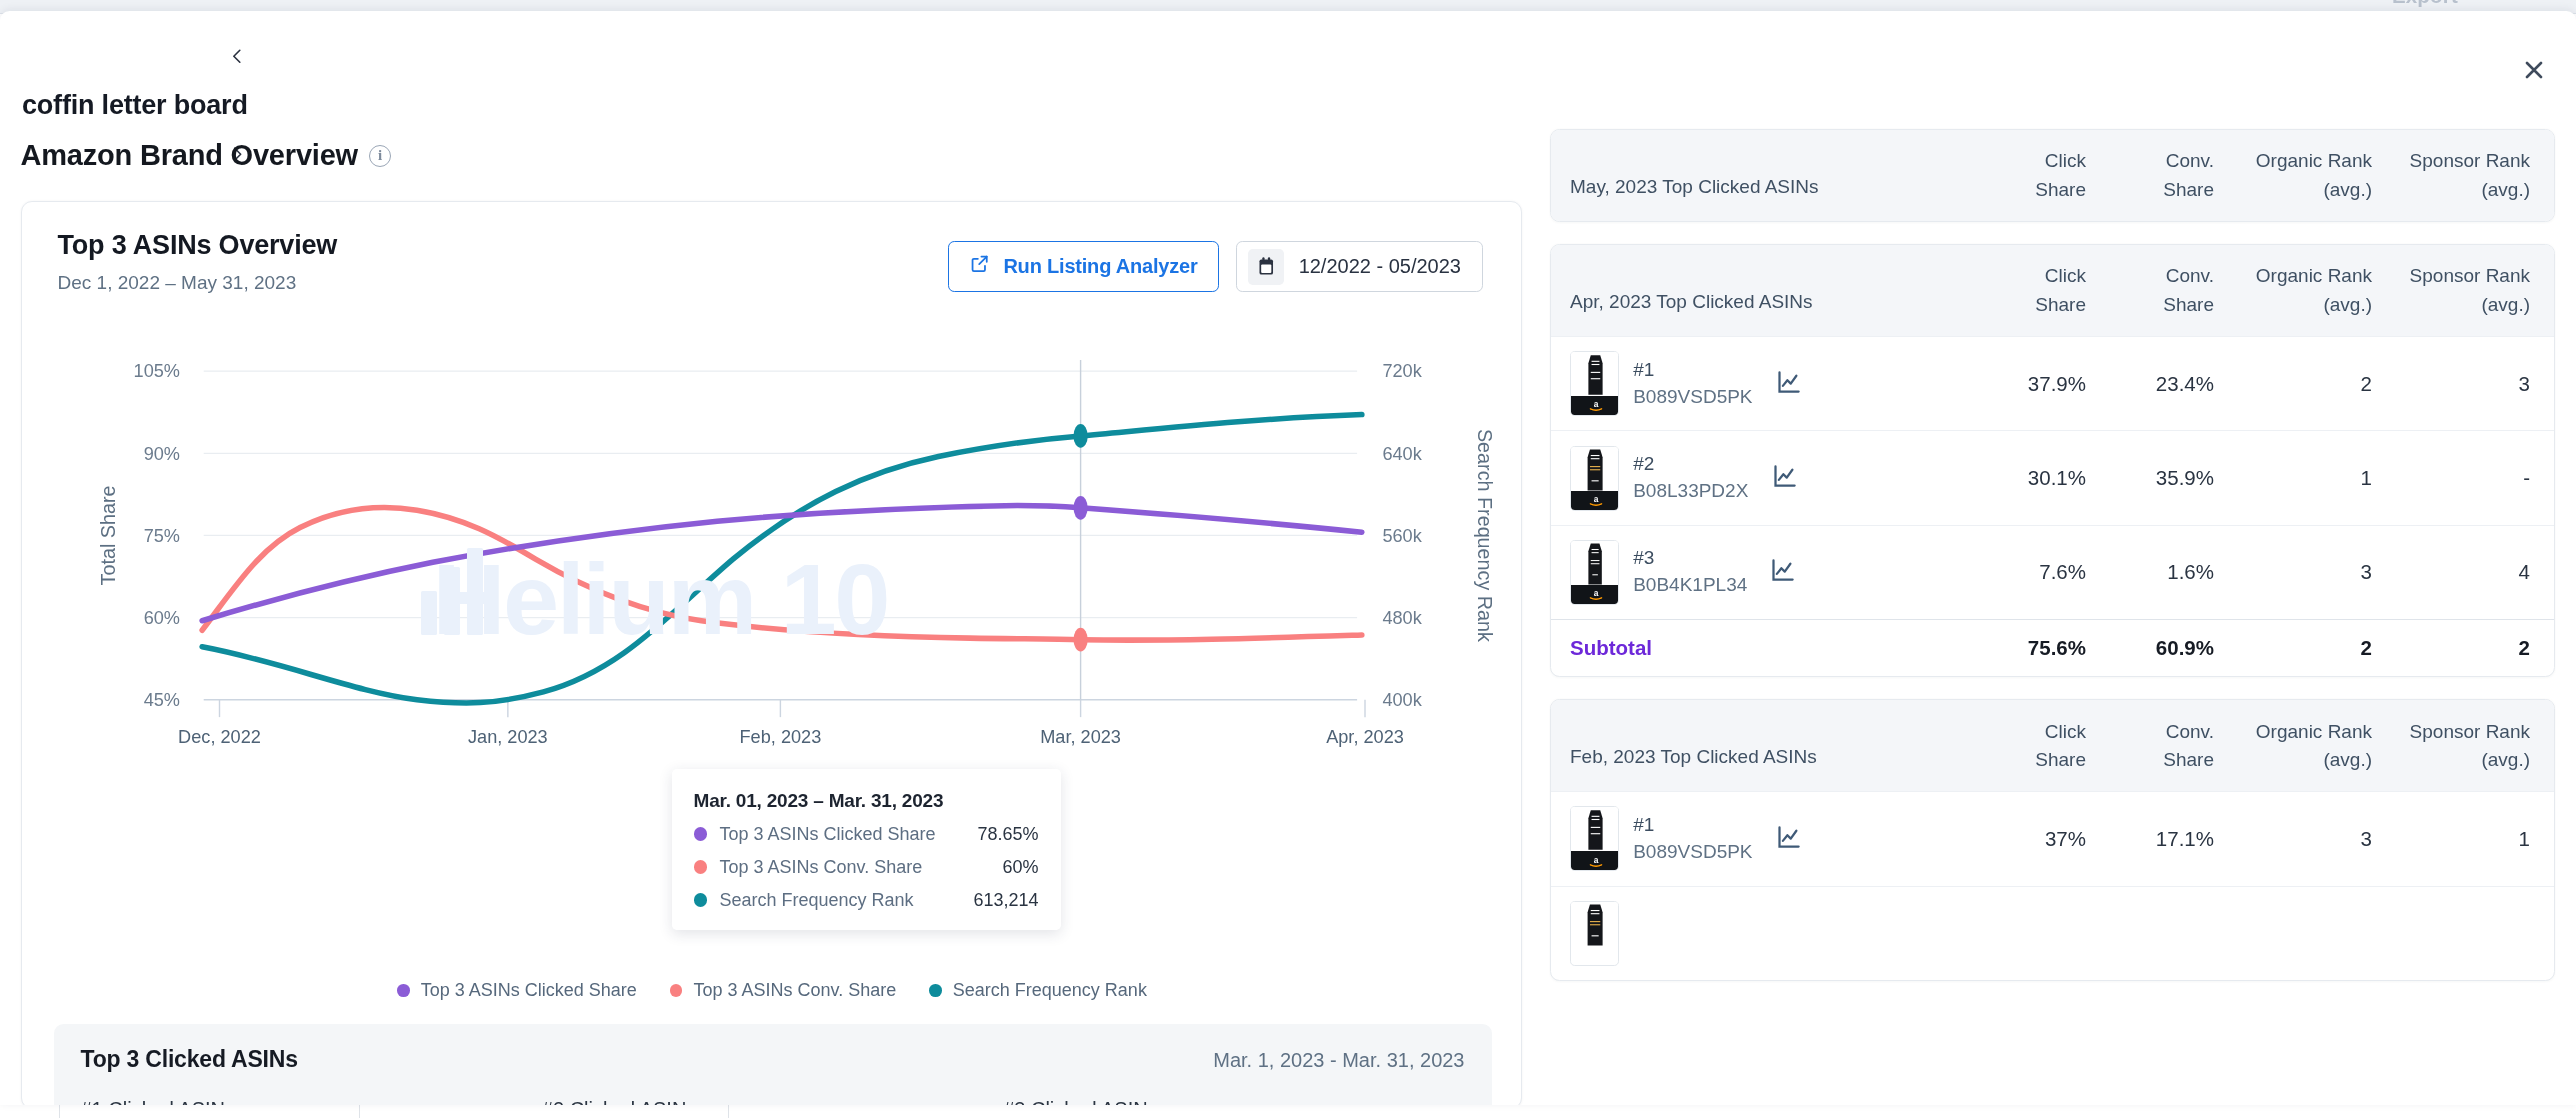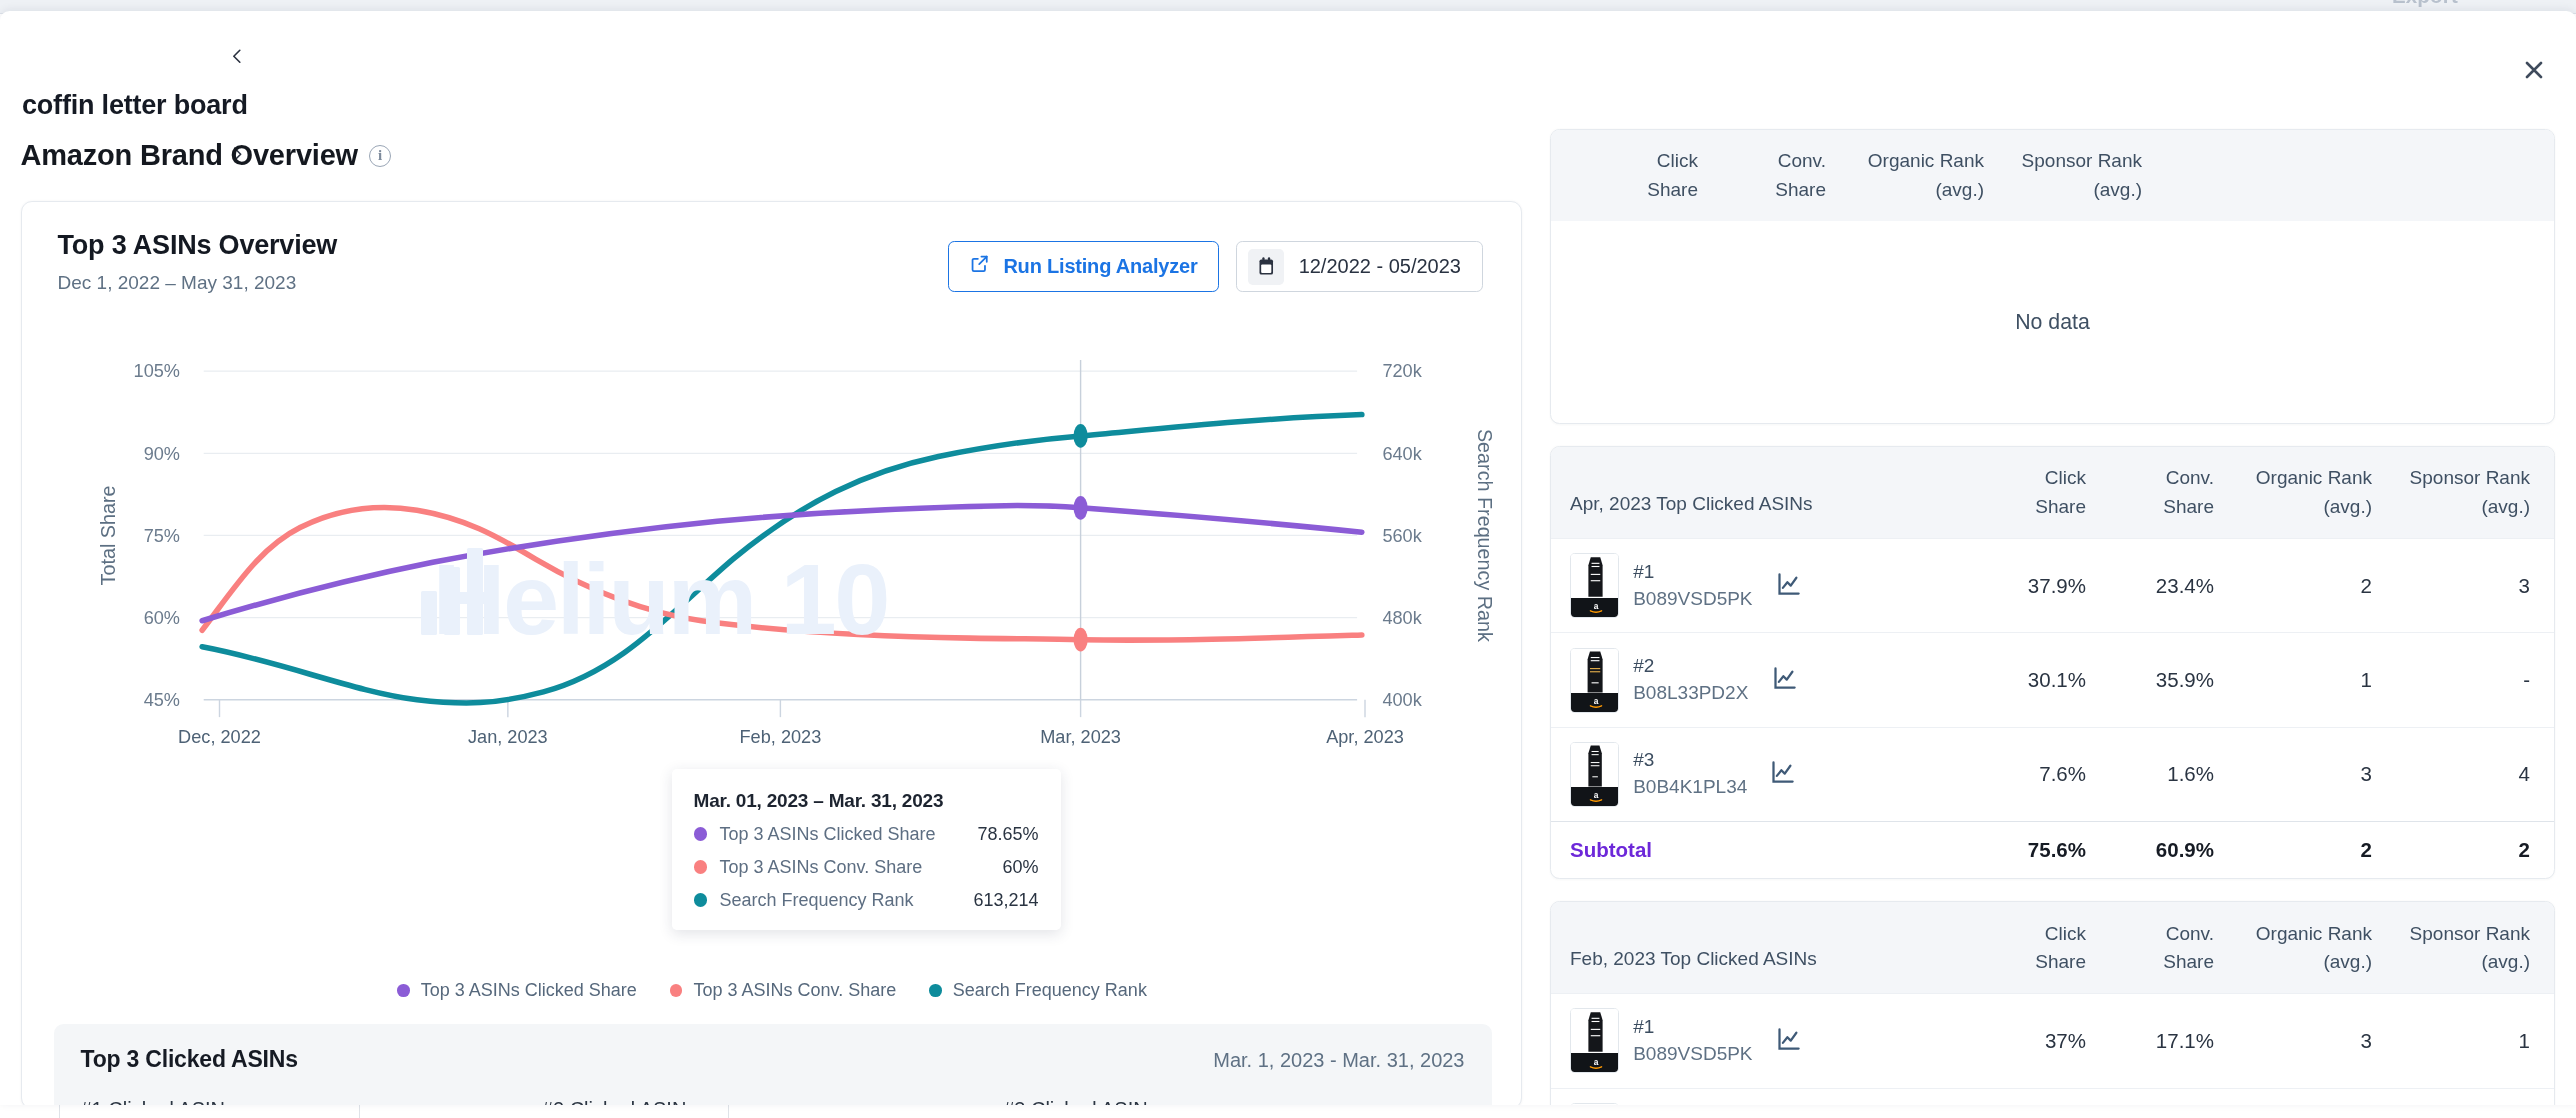--- a/index.html
+++ b/index.html
@@ -393,38 +393,38 @@
         </div>
 
       </div>
     </div>
   </div>
 
   <div class="right-col">
 
     <div class="rtable">
       <div class="rt-head">
+        <div class="rt-h-first">May, 2023 Top Clicked ASINs</div>
         <div class="rt-h-cell">
           <div>Click</div>
           <div>Share</div>
         </div>
         <div class="rt-h-cell">
           <div>Conv.</div>
           <div>Share</div>
         </div>
         <div class="rt-h-cell w-wide">
           <div>Organic Rank</div>
           <div>(avg.)</div>
         </div>
         <div class="rt-h-cell w-wide">
           <div>Sponsor Rank</div>
           <div>(avg.)</div>
         </div>
       </div>
-      <div class="rt-nodata">No data</div>
     </div>
 
     <div class="rtable">
       <div class="rt-head">
         <div class="rt-h-first">Apr, 2023 Top Clicked ASINs</div>
         <div class="rt-h-cell">
           <div>Click</div>
           <div>Share</div>
         </div>
         <div class="rt-h-cell">

